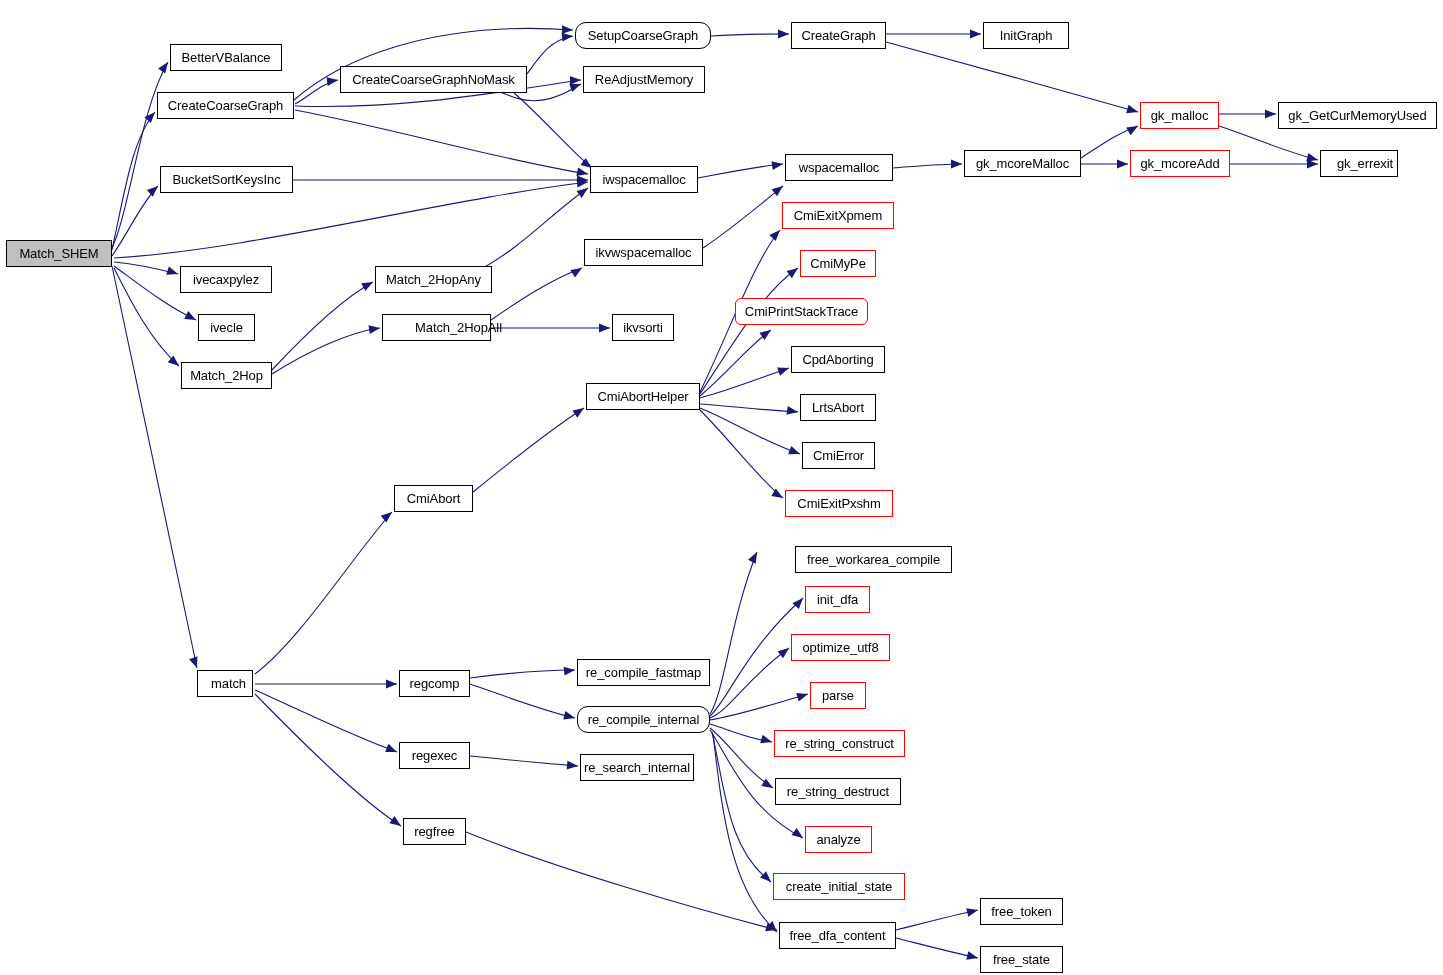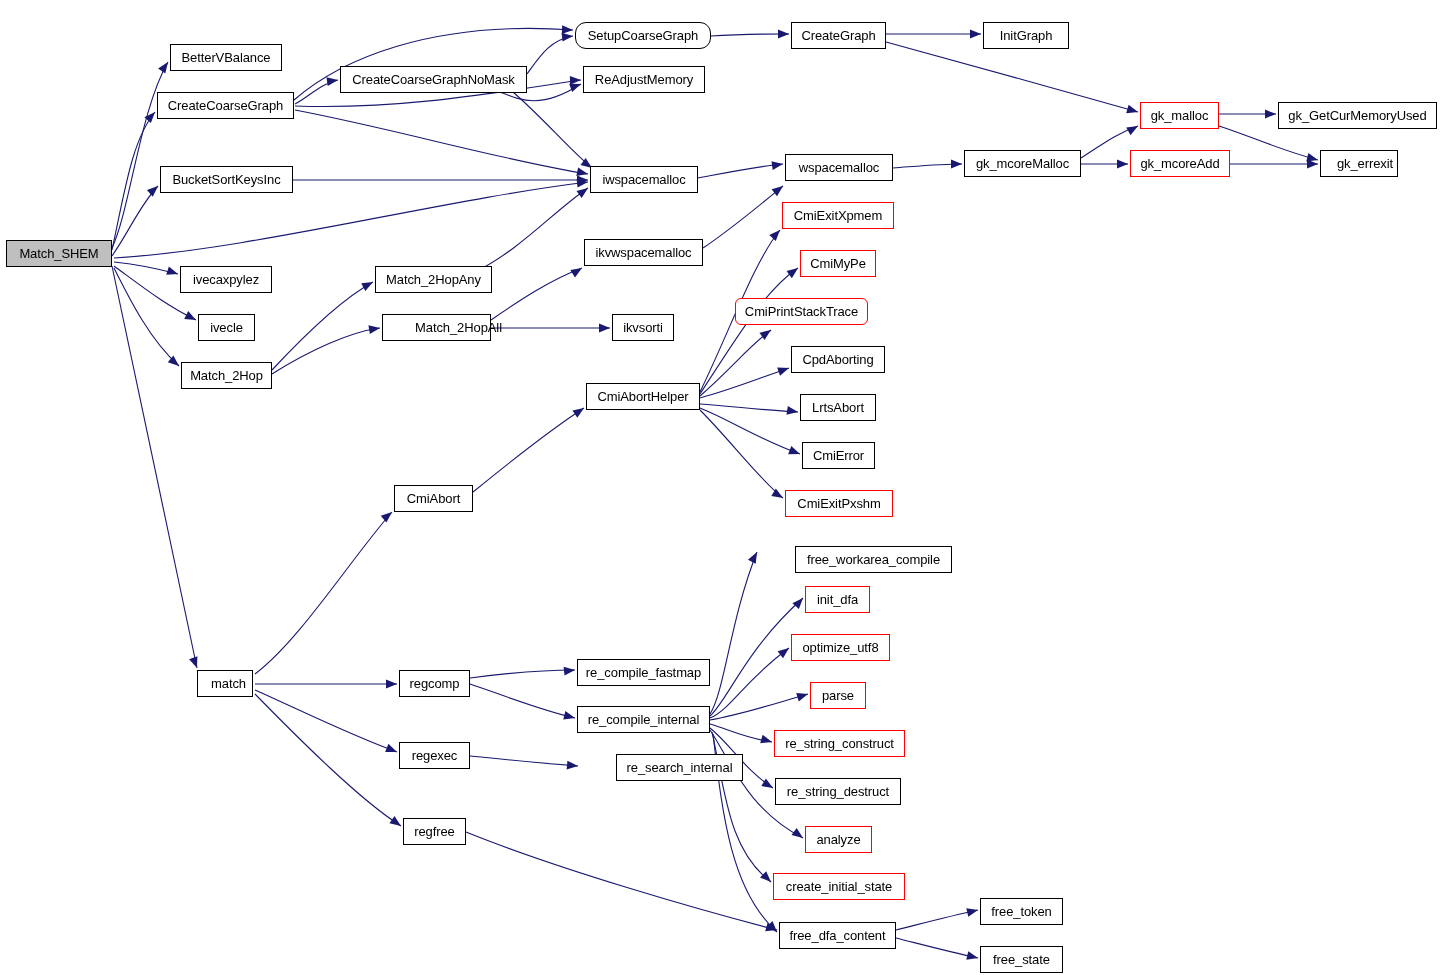--- a/index.html
+++ b/index.html
@@ -195,24 +195,24 @@
     <div class="node" style="left: 802px; top: 442px; width: 73px; height: 27px;">CmiError</div>
     <div class="node red" style="left: 785px; top: 490px; width: 108px; height: 27px;">CmiExitPxshm</div>
     <div class="node" style="left: 394px; top: 485px; width: 79px; height: 27px;">CmiAbort</div>
     <div class="node" style="left: 795px; top: 538px; width: 157px; height: 27px; margin-top: 8px;">free_workarea_compile</div>
     <div class="node red" style="left: 805px; top: 586px; width: 65px; height: 27px;">init_dfa</div>
     <div class="node red" style="left: 791px; top: 634px; width: 99px; height: 27px;">optimize_utf8</div>
     <div class="node red" style="left: 810px; top: 682px; width: 56px; height: 27px;">parse</div>
     <div class="node" style="left: 197px; top: 670px; width: 56px; height: 27px; padding-left: 7px;">match</div>
     <div class="node" style="left: 399px; top: 670px; width: 71px; height: 27px;">regcomp</div>
     <div class="node" style="left: 577px; top: 659px; width: 133px; height: 27px;">re_compile_fastmap</div>
-    <div class="node" style="left: 577px; top: 706px; width: 133px; height: 27px;">re_compile_internal</div>
+    <div class="node" style="left: 577px; top: 706px; width: 133px; height: 27px; border-radius: 11px;">re_compile_internal</div>
     <div class="node red" style="left: 774px; top: 730px; width: 131px; height: 27px;">re_string_construct</div>
     <div class="node" style="left: 399px; top: 742px; width: 71px; height: 27px;">regexec</div>
-    <div class="node" style="left: 580px; top: 754px; width: 127px; height: 27px; margin-left: 36px;">re_search_internal</div>
+    <div class="node" style="left: 580px; top: 754px; width: 114px; height: 27px;">re_search_internal</div>
     <div class="node" style="left: 775px; top: 778px; width: 126px; height: 27px;">re_string_destruct</div>
     <div class="node red" style="left: 805px; top: 826px; width: 67px; height: 27px;">analyze</div>
     <div class="node" style="left: 403px; top: 818px; width: 63px; height: 27px;">regfree</div>
     <div class="node red" style="left: 773px; top: 873px; width: 132px; height: 27px;">create_initial_state</div>
     <div class="node" style="left: 980px; top: 898px; width: 83px; height: 27px;">free_token</div>
     <div class="node" style="left: 779px; top: 922px; width: 117px; height: 27px;">free_dfa_content</div>
     <div class="node" style="left: 980px; top: 946px; width: 83px; height: 27px;">free_state</div>
   </div>
 
 </body></html>

